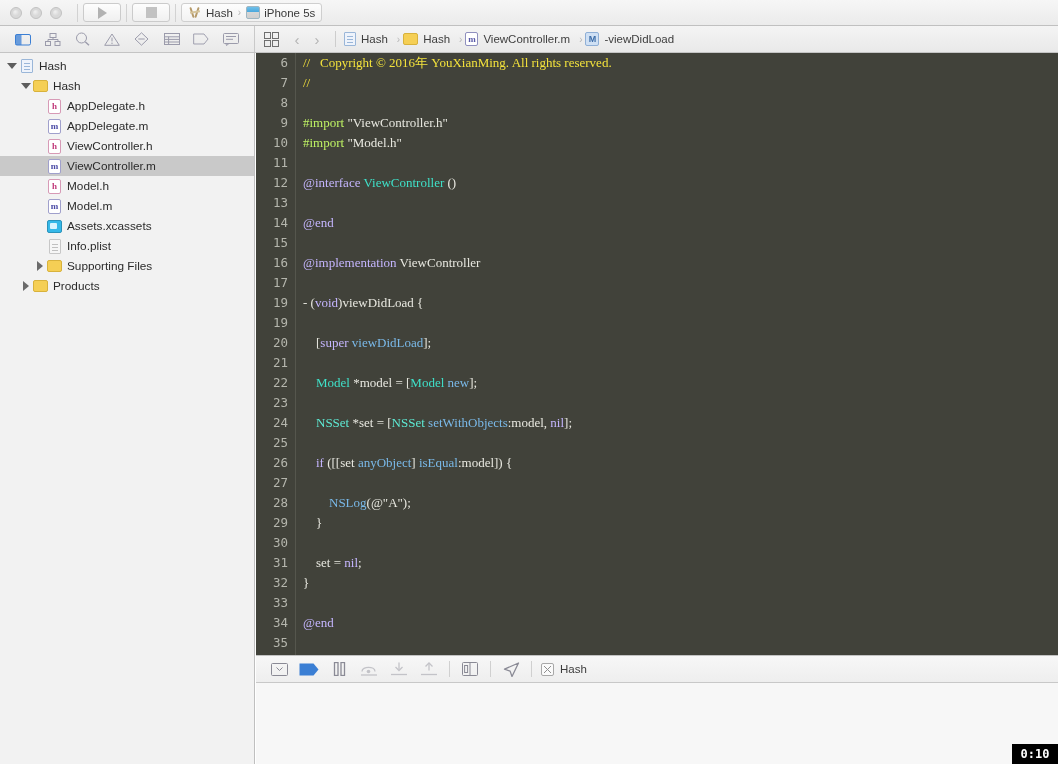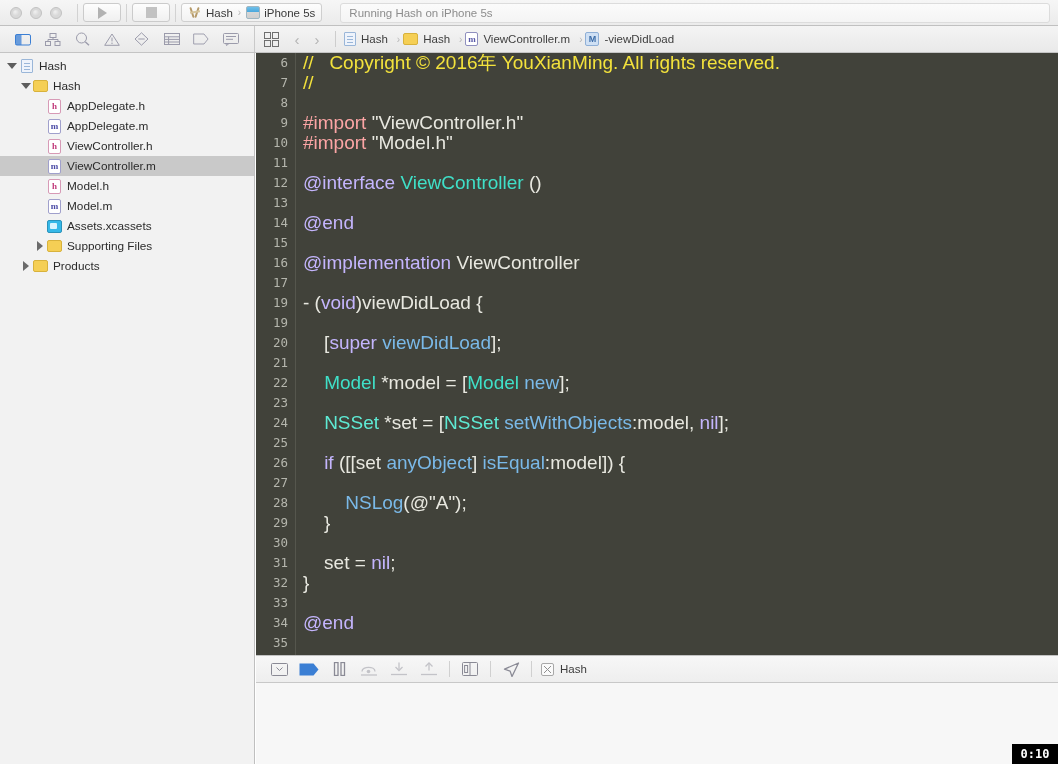--- a/index.html
+++ b/index.html
@@ -137,31 +137,31 @@
   .editor {
     position: absolute; left: 256px; top: 53px; width: 802px; height: 602px;
     background: #41423a; overflow: hidden;
   }
   .gutter {
     position:absolute; left:0; top:0; width: 40px; height: 602px;
     background: #41423a; border-right: 1px solid #55564d;
   }
   .code {
     position: absolute; left: 41px; top: 0; right: 0; height: 452px;
-    font-family: Liberation Sans, sans-serif;
-    font-size: 19px; line-height: 20px;
+    font-family: Liberation Serif, serif;
+    font-size: 13px; line-height: 20px;
     color: #e8e8e0; padding-top: 0px; white-space: pre;
   }
   .ln {
     height: 20px; line-height: 20px; text-align: right; padding-right: 7px;
     font-family: "DejaVu Sans Mono", monospace; font-size: 12.5px; color: #b5b6ad;
   }
   .cl { height: 20px; line-height: 20px; padding-left: 6px; }
   .c-comment { color: #f3e23c; }
-  .c-pre     { color: #fca5a5; }
+  .c-pre     { color: #bef264; }
   .c-str     { color: #e8e8e0; }
   .c-kw      { color: #c4b5fd; }
   .c-type    { color: #3fe0c8; }
   .c-call    { color: #7ab9e8; }
   .c-plain   { color: #e8e8e0; }
   .c-proj    { color: #5eead4; }
 
   
   .debugbar {
     position:absolute; left:256px; top:655px; width: 802px; height: 28px;
@@ -214,23 +214,20 @@
       <span class="ic-scheme">
         <span class="bar1"></span>
           <span class="bar2"></span>
           <span class="cross"></span>
       </span>
       <span>Hash</span>
       <span class="scheme-chev">›</span>
       <span class="ic-sim"></span>
       <span>iPhone 5s</span>
     </div>
-    <div class="status-box">
-      <span>Running Hash on iPhone 5s</span>
-    </div>
   </div>
 
   <div class="barrow">
     <div class="nav-icons">
       <span class="nico active">
         <svg width="16" height="13" viewBox="0 0 16 13">
             <rect x="0.5" y="1.5" width="15" height="10.5" rx="1.5" fill="none" stroke="currentColor"></rect>
             <rect x="0.5" y="1.5" width="6" height="10.5" fill="currentColor" opacity="0.75"></rect>
           </svg>
       </span>
@@ -386,20 +383,28 @@
           </span>
           <span class="tlabel">Model.m</span>
         </div>
         <div class="trow">
           <span style="width:33px"></span>
           <span class="tw"></span>
           <span class="ticon">
             <span class="f-assets"></span>
           </span>
           <span class="tlabel">Assets.xcassets</span>
+        </div>
+        <div class="trow">
+          <span style="width:33px"></span>
+          <span class="tw"></span>
+          <span class="ticon">
+            <span class="f-plist"></span>
+          </span>
+          <span class="tlabel">Info.plist</span>
         </div>
         <div class="trow">
           <span style="width:33px"></span>
           <span class="tw">
             <span class="tri-r"></span>
           </span>
           <span class="ticon">
             <span class="f-folder"></span>
           </span>
           <span class="tlabel">Supporting Files</span>

